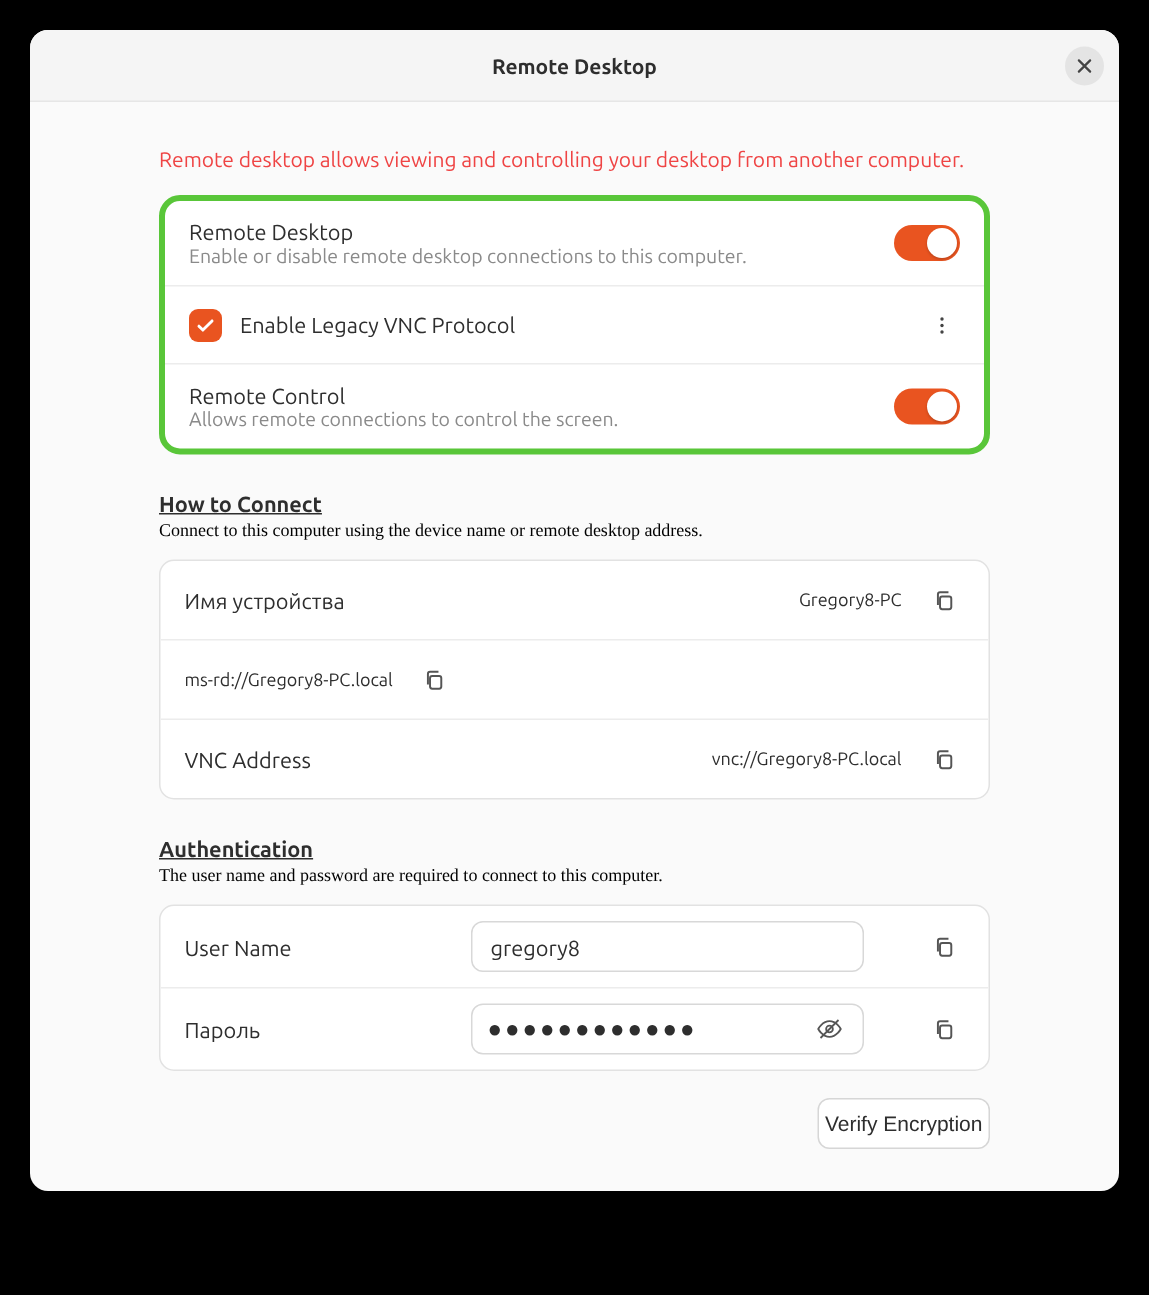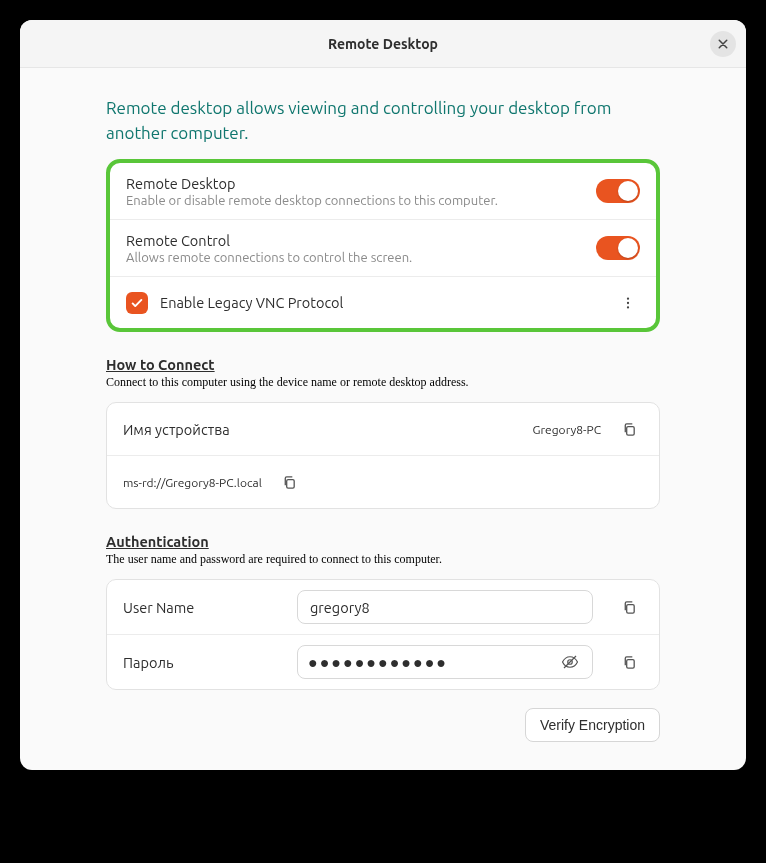--- a/index.html
+++ b/index.html
@@ -45,22 +45,22 @@
     align-items: center;
     justify-content: center;
     color: #444;
     cursor: pointer;
   }
   .close-btn svg { width: 12px; height: 12px; }
   .content {
     padding: 28px 86px 28px 86px;
   }
   .intro {
-    color: #0f766e;
-    font-size: 17px;
+    color: #ef4444;
+    font-size: 14px;
     line-height: 1.45;
     margin-bottom: 14px;
   }
   .group {
     background: #fff;
     border: 1px solid #e2e2e2;
     border-radius: 10px;
     overflow: hidden;
   }
   .hlgroup {
@@ -136,31 +136,31 @@
     align-items:center;
     padding:0 8px 0 10px;
     font-size:14.5px;
     color:#2e2e2e;
   }
   .textfield input{
     flex:1;border:none;outline:none;background:transparent;
     font-size:14.5px;color:#2e2e2e;font-family:inherit;
   }
   .auth-row{
-    display:flex;align-items:center;padding:10px 16px;border-top:1px solid #ececec;gap:14px;
+    display:flex;align-items:center;padding:10px 16px;border-top:1px solid #ececec;gap:31px;
   }
   .group .auth-row:first-child{border-top:none;}
   .auth-label{width:160px;font-size:14.5px;color:#2e2e2e;}
   .dots{letter-spacing:2px;font-size:16px;}
   .footer{
     display:flex;justify-content:flex-end;margin-top:18px;
   }
   .btn{
     border:1px solid #d6d6d6;background:#fff;border-radius:8px;
-    padding:8px 14px;font-size:14px;color:#2e2e2e;cursor:pointer;
+    padding:8px 4px;font-size:14px;color:#2e2e2e;cursor:pointer;
   }
 </style>
 </head>
 <body>
 
 <div class="window">
   <div class="titlebar">
     <div class="title">Remote Desktop</div>
     <div class="close-btn">
       <svg viewBox="0 0 16 16">
@@ -174,62 +174,74 @@
 
     <div class="hlgroup">
       <div class="row">
         <div class="row-main">
           <div class="row-title">Remote Desktop</div>
           <div class="row-sub">Enable or disable remote desktop connections to this computer.</div>
         </div>
         <div class="switch"></div>
       </div>
       <div class="row">
-        <div class="row-main">
-          <div class="row-title">Remote Control</div>
-          <div class="row-sub">Allows remote connections to control the screen.</div>
-        </div>
-        <div class="switch"></div>
-      </div>
-      <div class="row">
         <div class="checkbox">
           <svg viewBox="0 0 16 16">
               <path d="M3 8.5l3 3 7-7" stroke="currentColor" stroke-width="2.2" stroke-linecap="round" stroke-linejoin="round" fill="none"></path>
             </svg>
         </div>
         <div class="row-main">
           <div class="row-title">Enable Legacy VNC Protocol</div>
         </div>
         <div class="kebab">
           <svg viewBox="0 0 16 16">
               <circle cx="8" cy="3" r="1.3" fill="currentColor"></circle>
               <circle cx="8" cy="8" r="1.3" fill="currentColor"></circle>
               <circle cx="8" cy="13" r="1.3" fill="currentColor"></circle>
             </svg>
         </div>
       </div>
+      <div class="row">
+        <div class="row-main">
+          <div class="row-title">Remote Control</div>
+          <div class="row-sub">Allows remote connections to control the screen.</div>
+        </div>
+        <div class="switch"></div>
+      </div>
     </div>
 
     <div class="section-title">How to Connect</div>
     <div class="section-sub">Connect to this computer using the device name or remote desktop address.</div>
     <div class="group">
       <div class="row">
         <div class="row-main">
             <div class="row-title">Имя устройства</div>
           </div>
         <div class="row-value">Gregory8-PC</div>
         <div class="copy-btn">
           <svg viewBox="0 0 16 16">
               <rect x="5" y="5" width="8" height="9" rx="1.5" fill="none" stroke="currentColor" stroke-width="1.4"></rect>
               <path d="M3.5 11V3.5A1.5 1.5 0 0 1 5 2h6" fill="none" stroke="currentColor" stroke-width="1.4"></path>
             </svg>
         </div>
       </div>
       <div class="row">
         <div class="row-value">ms-rd://Gregory8-PC.local</div>
+        <div class="copy-btn">
+          <svg viewBox="0 0 16 16">
+              <rect x="5" y="5" width="8" height="9" rx="1.5" fill="none" stroke="currentColor" stroke-width="1.4"></rect>
+              <path d="M3.5 11V3.5A1.5 1.5 0 0 1 5 2h6" fill="none" stroke="currentColor" stroke-width="1.4"></path>
+            </svg>
+        </div>
+      </div>
+      <div class="row">
+        <div class="row-main">
+            <div class="row-title">VNC Address</div>
+          </div>
+        <div class="row-value">vnc://Gregory8-PC.local</div>
         <div class="copy-btn">
           <svg viewBox="0 0 16 16">
               <rect x="5" y="5" width="8" height="9" rx="1.5" fill="none" stroke="currentColor" stroke-width="1.4"></rect>
               <path d="M3.5 11V3.5A1.5 1.5 0 0 1 5 2h6" fill="none" stroke="currentColor" stroke-width="1.4"></path>
             </svg>
         </div>
       </div>
     </div>
 
     <div class="section-title">Authentication</div>

